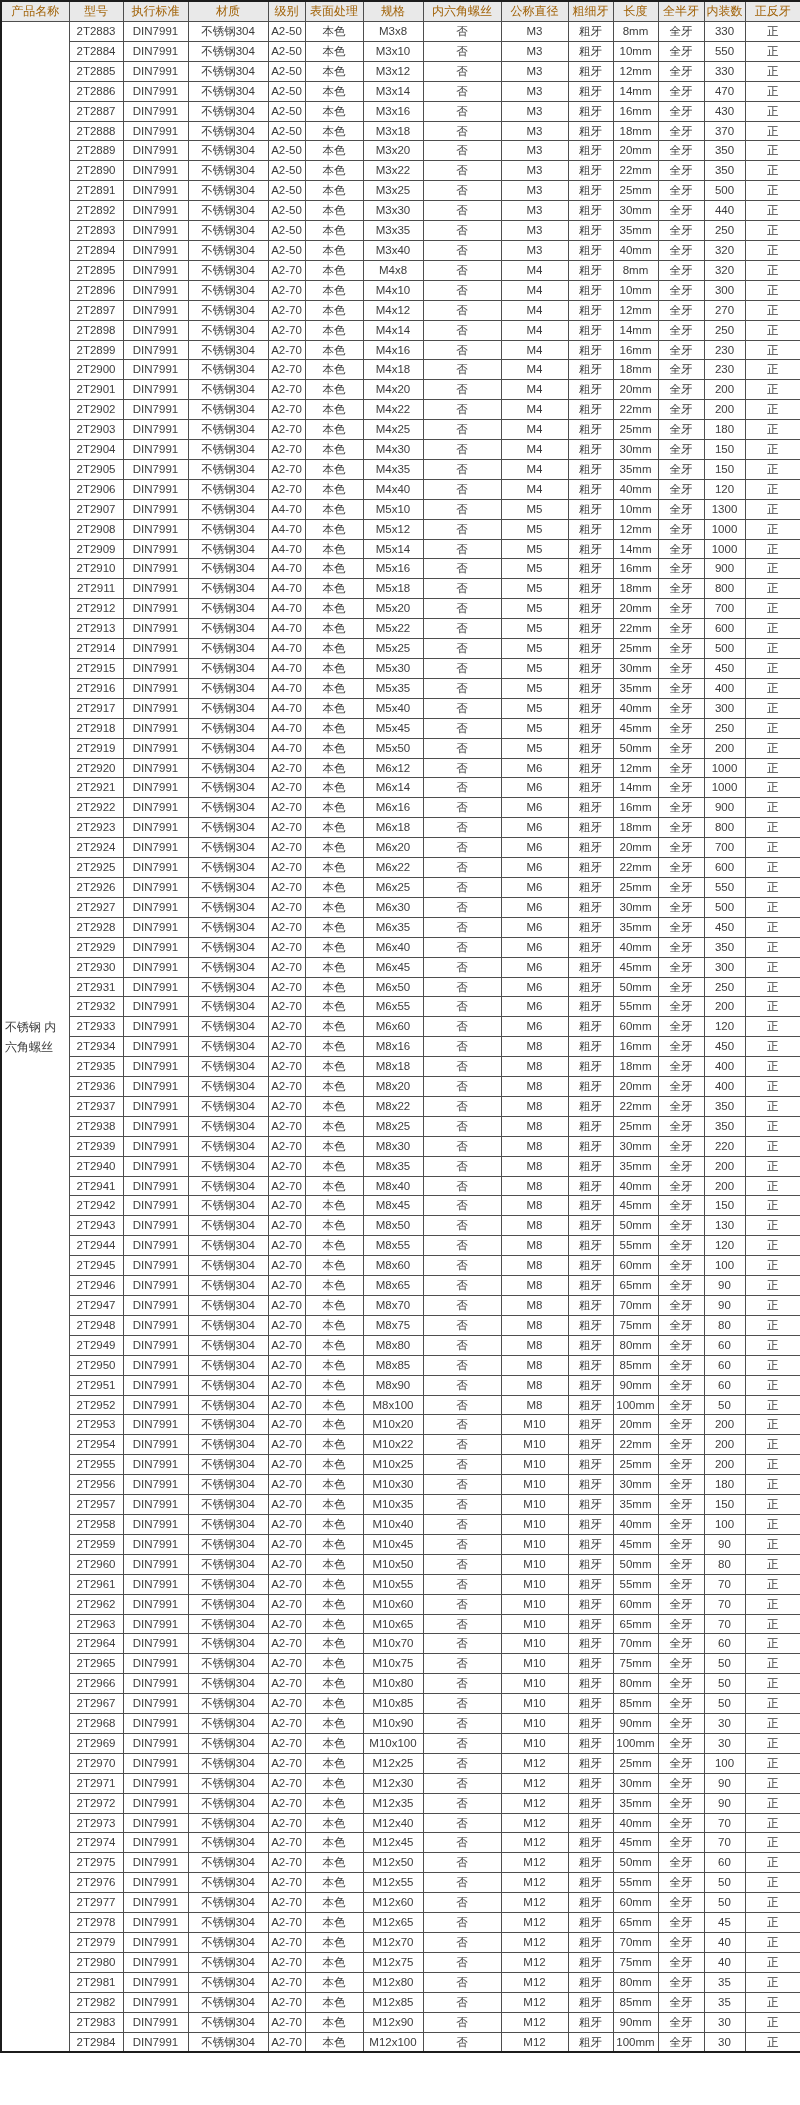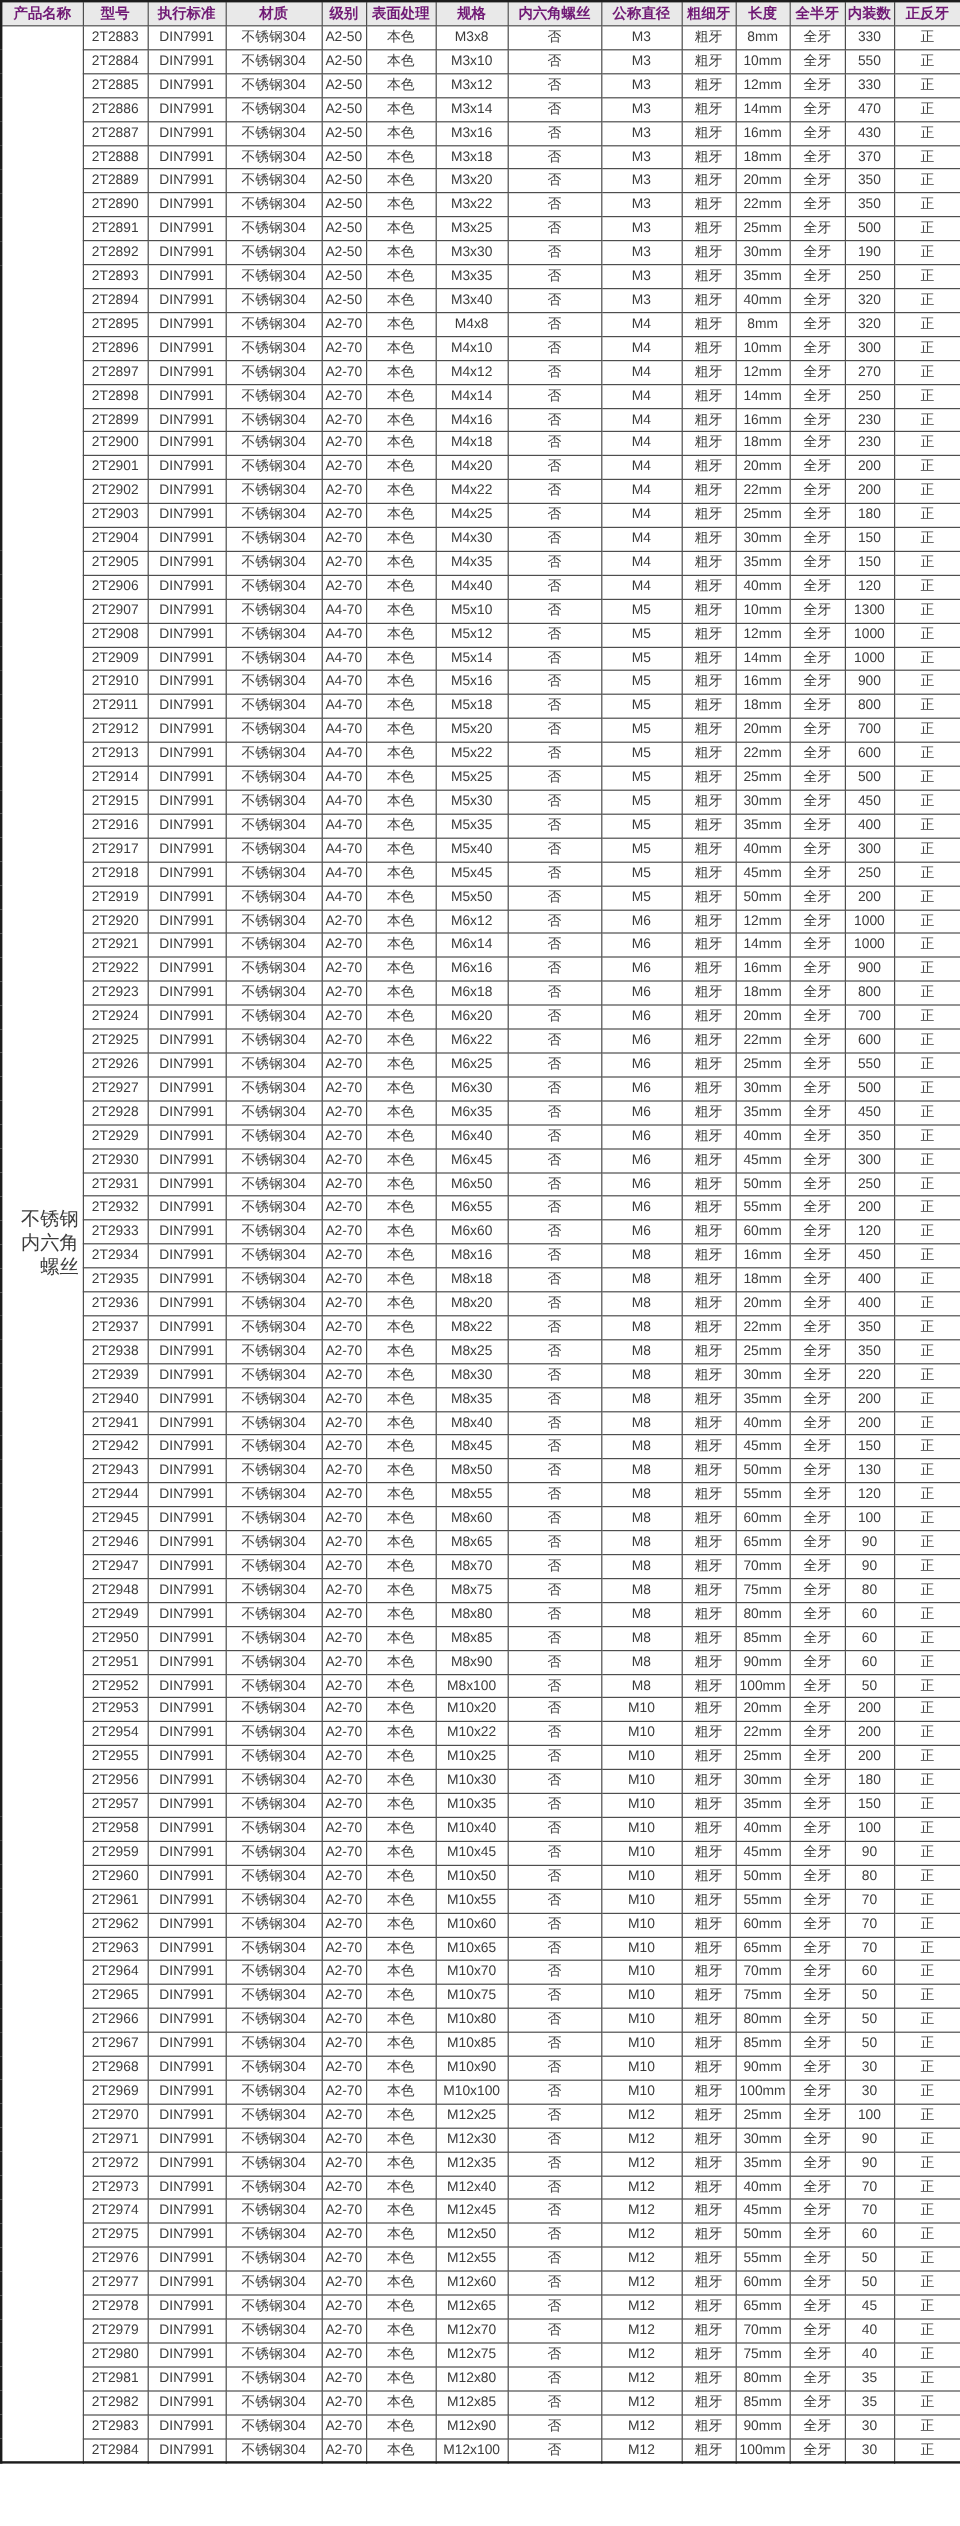--- a/index.html
+++ b/index.html
@@ -25,35 +25,35 @@
     text-align:center;
     vertical-align:middle;
     padding:0;
     overflow:hidden;
     white-space:nowrap;
   }
   thead th{
     background:var(--header-bg);
     height:19px;
     font-size:12px;
-    font-weight:bold;
-    color:#701a75;
+    font-weight:normal;
+    color:#a16207;
   }
   tbody td{
     height:18.9px;
     font-size:11.5px;
     line-height:18.9px;
     background:#ffffff;
   }
   td.product-cell{
     white-space:normal;
-    font-size:16px;
+    font-size:12px;
     line-height:20px;
     padding:0 3px;
-    text-align:right;
+    text-align:left;
   }
 </style>
 </head>
 <body>
 
 <table>
   <colgroup>
     <col style="width:68px">
       <col style="width:54px">
       <col style="width:65px">
@@ -229,21 +229,21 @@
         <td>DIN7991</td>
         <td>不锈钢304</td>
         <td>A2-50</td>
         <td>本色</td>
         <td>M3x30</td>
         <td>否</td>
         <td>M3</td>
         <td>粗牙</td>
         <td>30mm</td>
         <td>全牙</td>
-        <td>190</td>
+        <td>440</td>
         <td>正</td>
       </tr>
       <tr>
         <td>2T2893</td>
         <td>DIN7991</td>
         <td>不锈钢304</td>
         <td>A2-50</td>
         <td>本色</td>
         <td>M3x35</td>
         <td>否</td>

